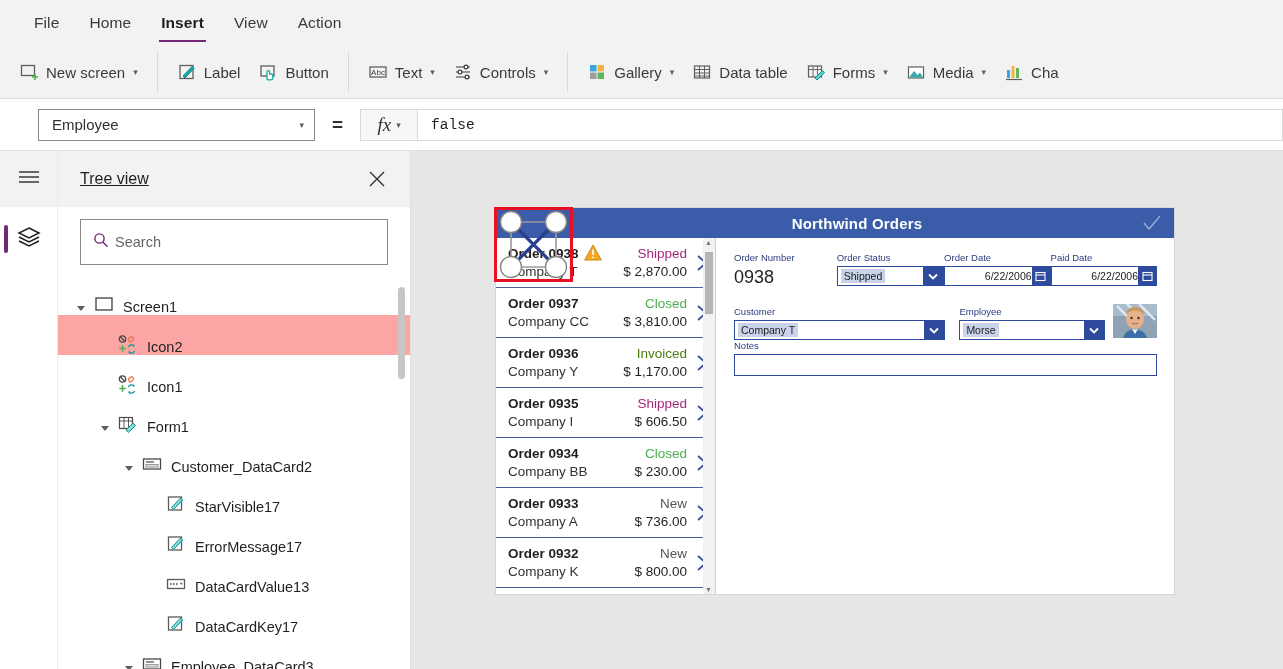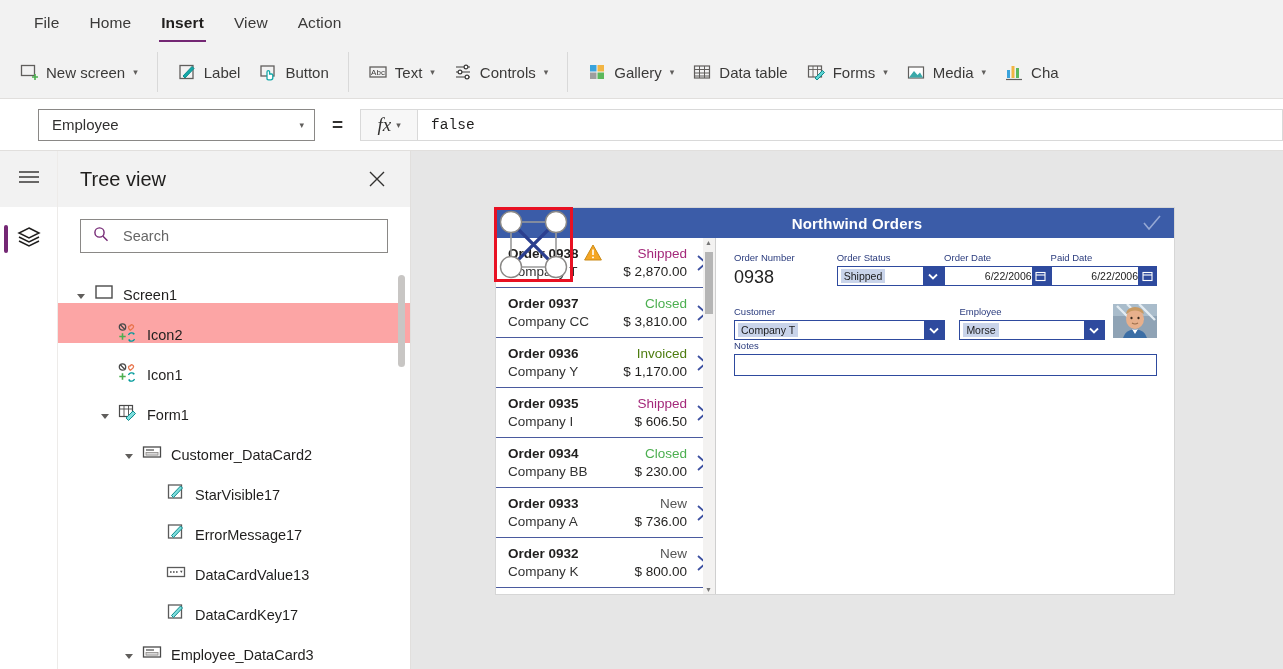--- a/index.html
+++ b/index.html
@@ -78,26 +78,26 @@
 
   
   .tree-panel {
     position:absolute; left:58px; top:151px; width:353px; height:518px;
     background:#fff; border-right:1px solid #e1dfdd;
   }
   .tree-head {
     height:56px; background:#f2f2f2; display:flex; align-items:center;
     justify-content:space-between; padding:0 22px 0 22px;
   }
-  .tree-title { font-size:20px; color:#201f1e; }
+  .tree-title { font-size:16px; color:#201f1e;text-decoration:underline; }
   .close-x { width:22px; height:22px; cursor:pointer; }
   .search-wrap { padding:12px 22px 10px 22px; }
   .search-box {
-    height:34px; border:1px solid #8a8886; background:#fff; display:flex;
-    align-items:center; gap:14px; padding:0 12px; cursor:text;
+    height:46px; border:1px solid #8a8886; background:#fff; display:flex;
+    align-items:center; gap:6px; padding:0 12px; cursor:text;
   }
   .search-box input {
     border:none; outline:none; font-size:14.5px; color:#201f1e;
     font-family:"Liberation Sans", sans-serif; width:100%; background:transparent;
   }
   .search-box input::placeholder { color:#666; }
   .tree-list { position:relative; height:calc(518px - 56px - 56px); overflow:hidden; }
   .tree-row {
     height:40px; display:flex; align-items:flex-end; cursor:pointer; font-size:14.5px; color:#201f1e;
   }

